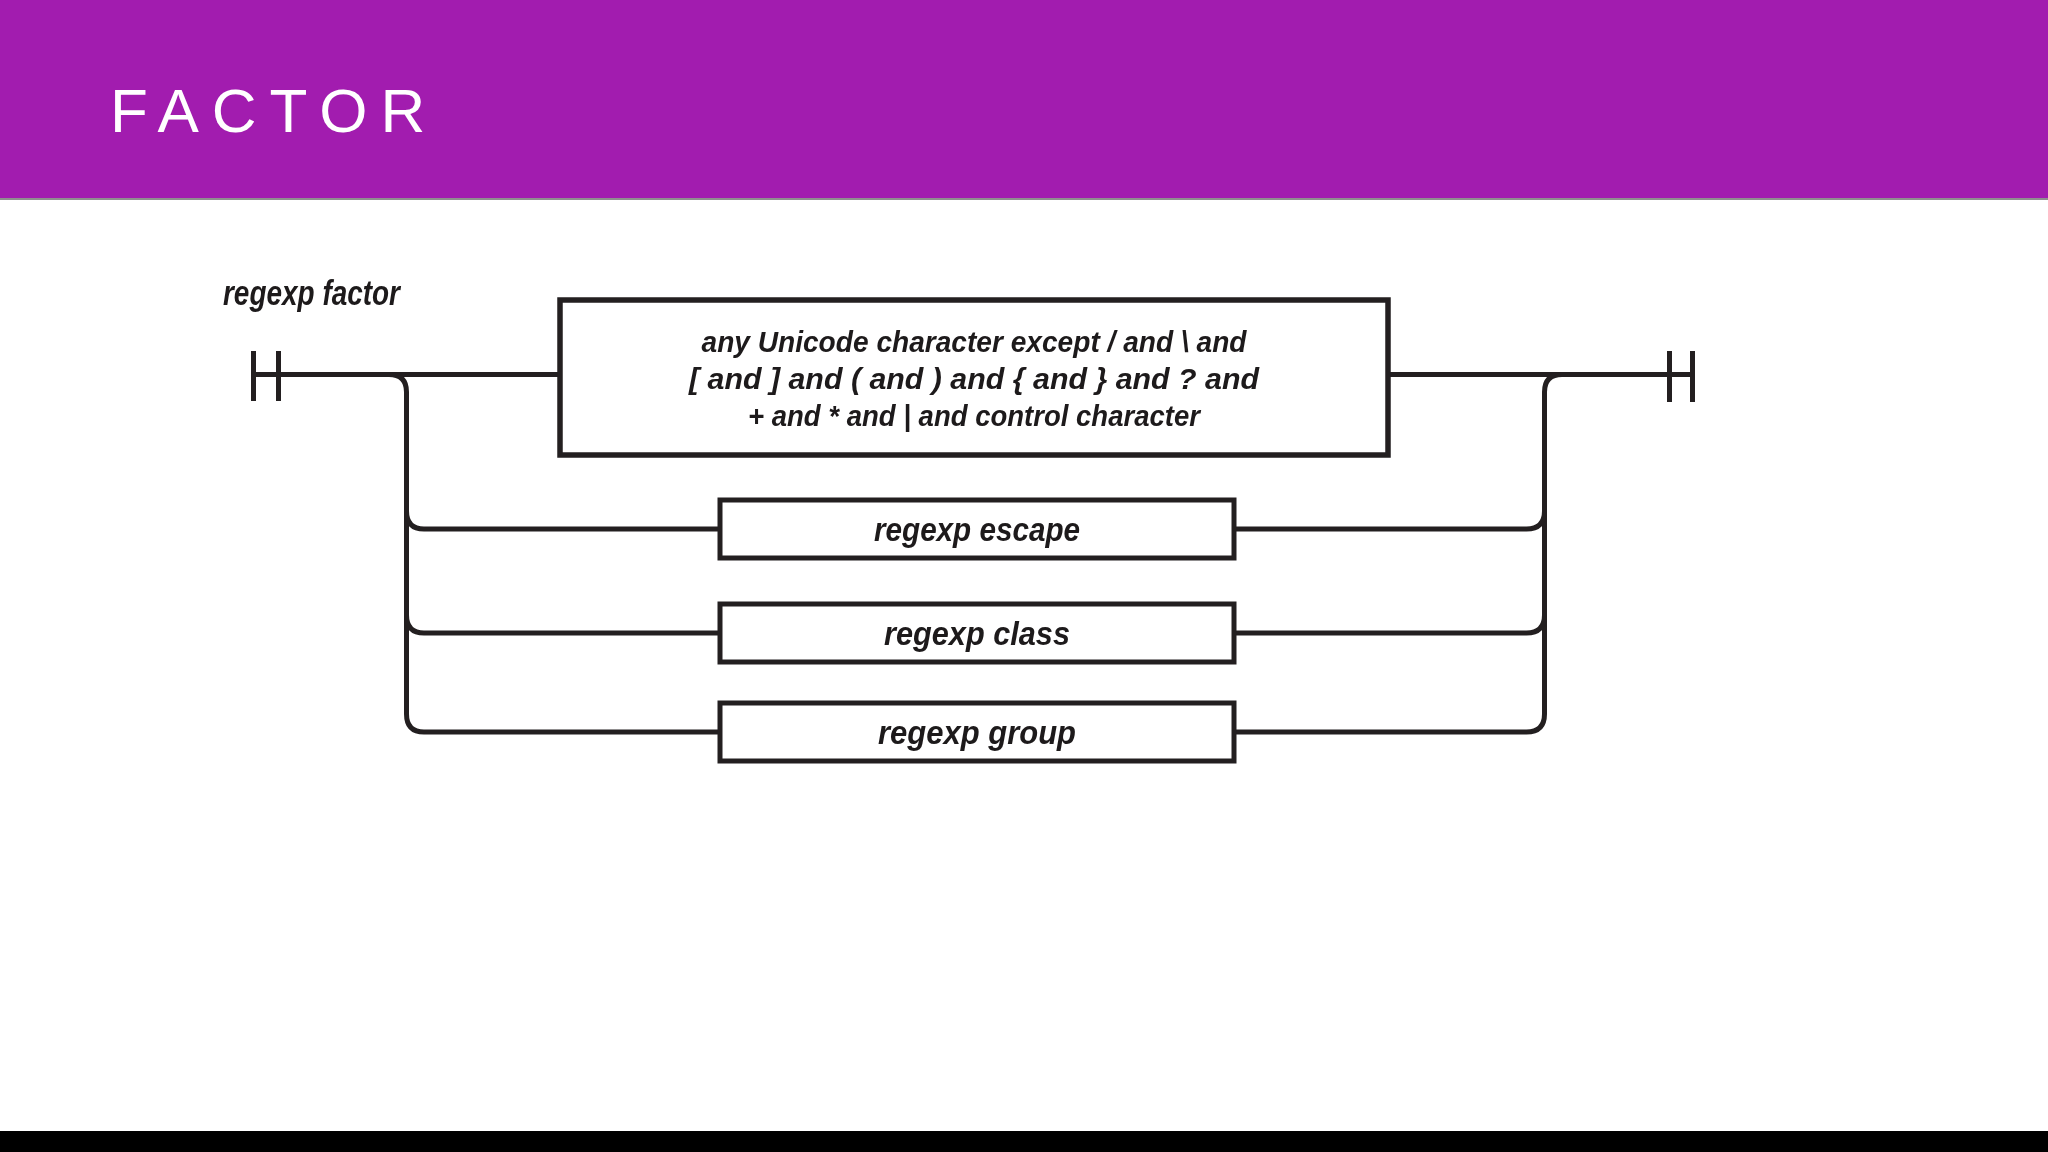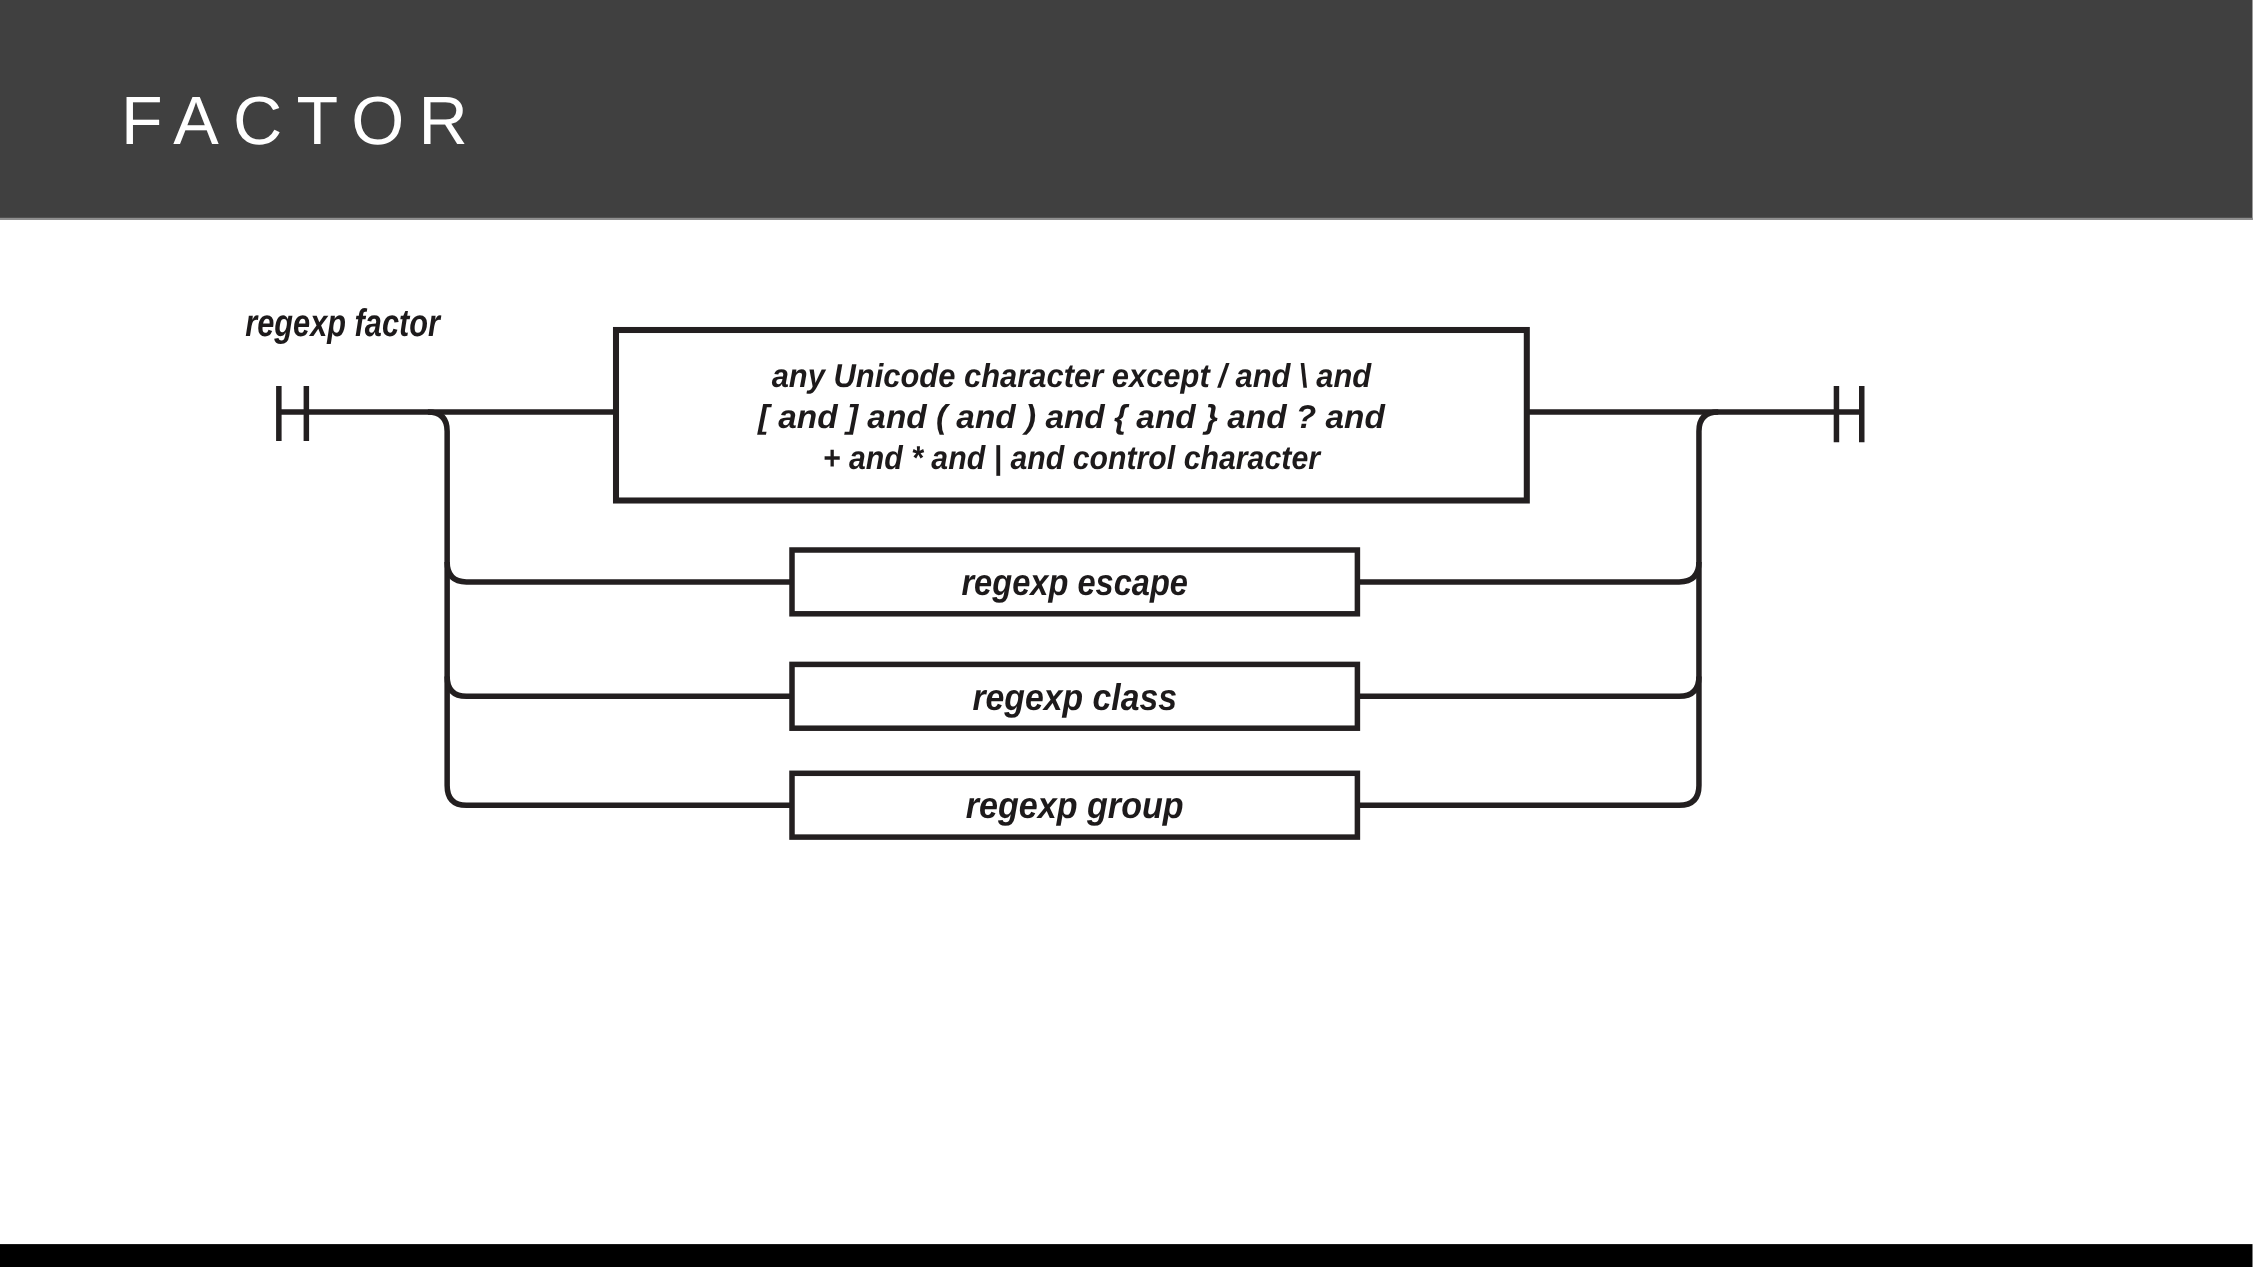--- a/index.html
+++ b/index.html
@@ -9,21 +9,21 @@
     height: 1152px;
     background: #ffffff;
     overflow: hidden;
     font-family: "Liberation Sans", sans-serif;
   }
   .slide-header {
     position: absolute;
     left: 0; top: 0;
     width: 2048px;
     height: 200px;
-    background: #404040;
+    background: #a21caf;
     border-bottom: 2px solid #8f8f8f;
     box-sizing: border-box;
   }
   .slide-title {
     position: absolute;
     left: 110px;
     top: 80px;
     margin: 0;
     color: #ffffff;
     font-size: 62px;

